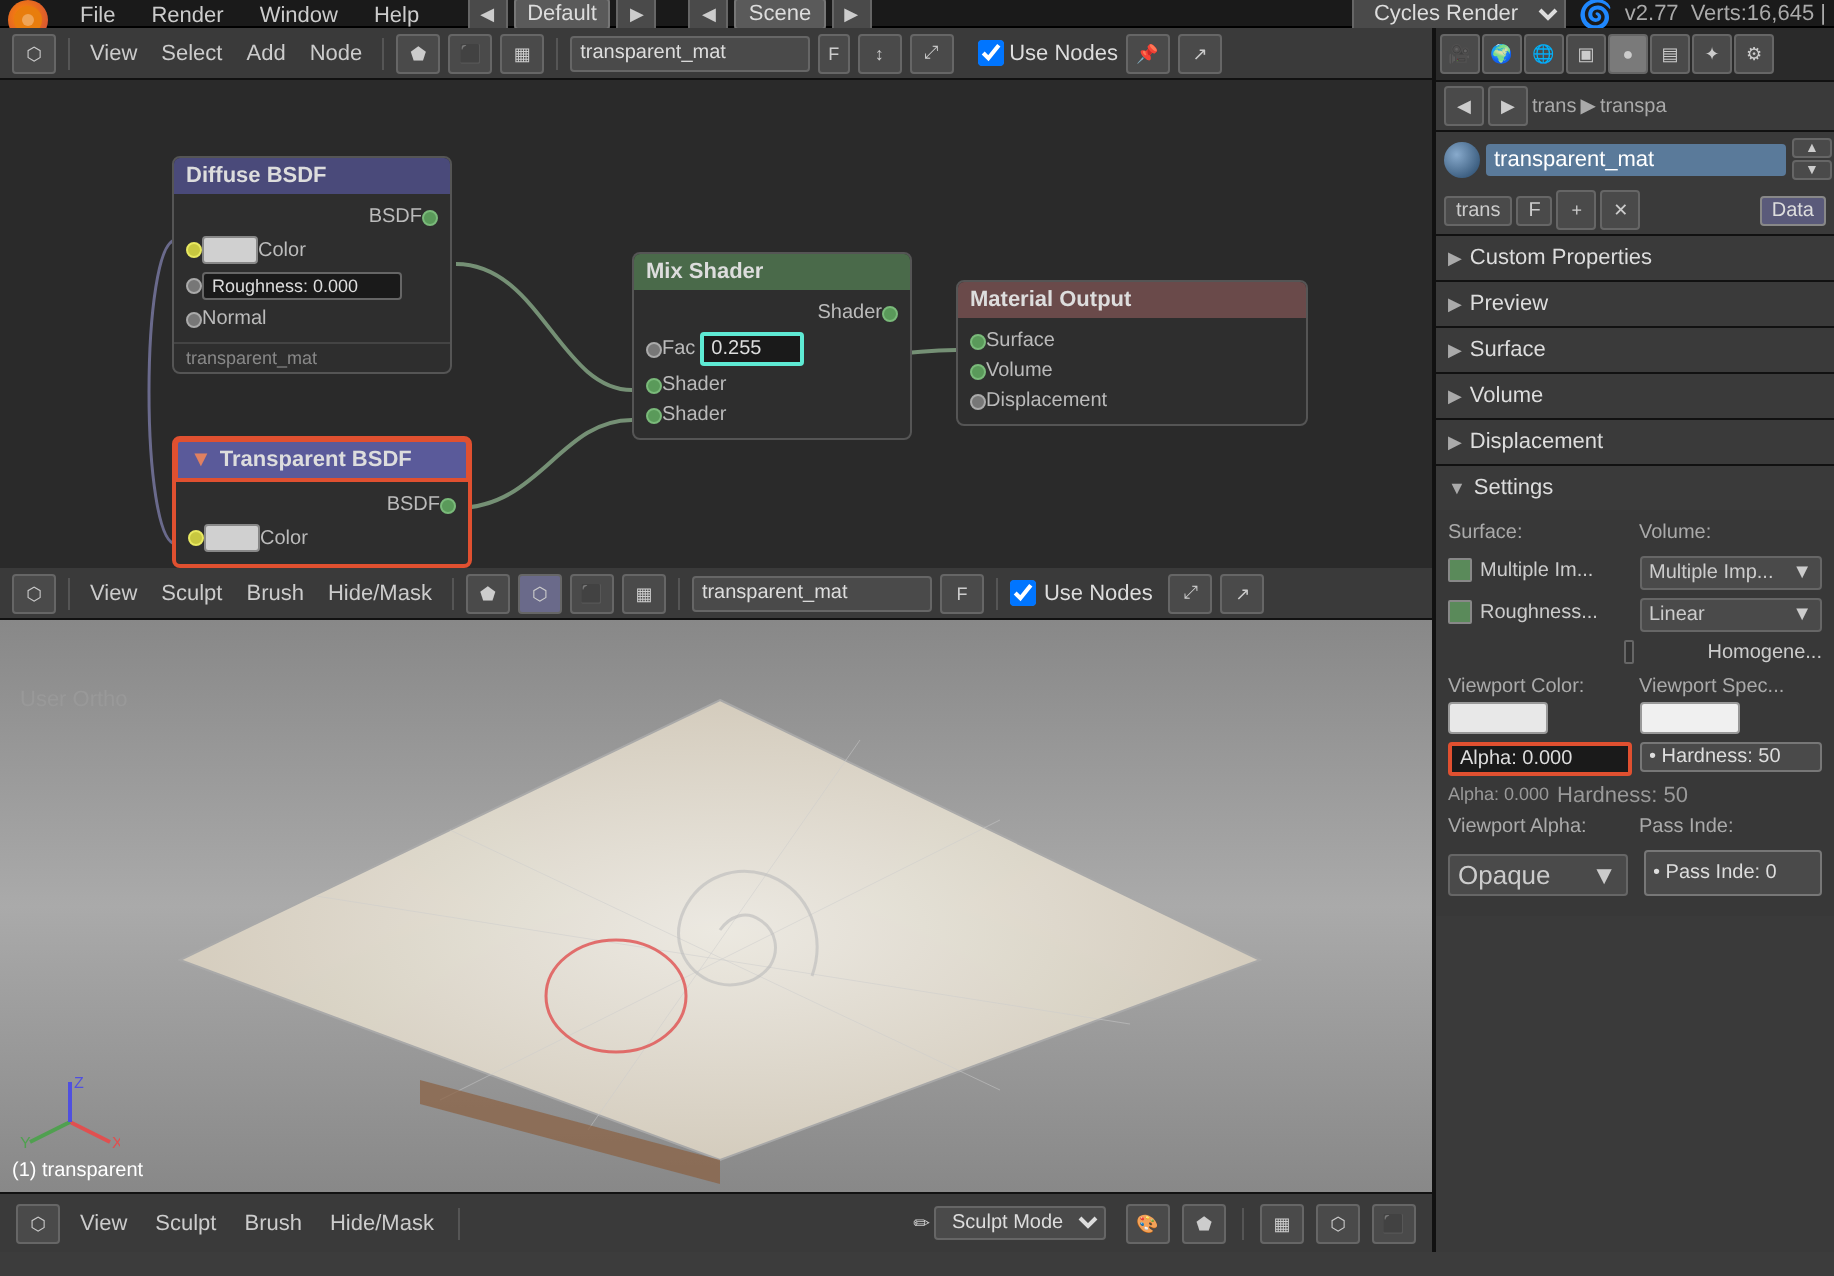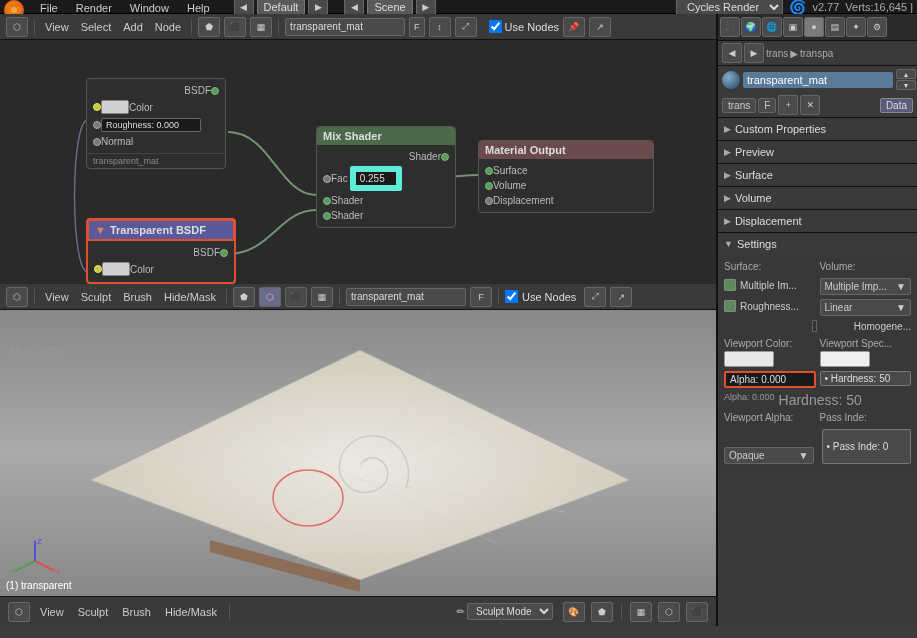--- a/index.html
+++ b/index.html
@@ -48,39 +48,39 @@
     .checkbox-label { font-size: 10px; color: #ccc; }
     .dropdown-btn { flex: 1; background: #4a4a4a; border: 1px solid #666; color: #ccc; padding: 2px 4px; font-size: 10px; border-radius: 2px; display: flex; align-items: center; justify-content: space-between; cursor: pointer; }
     .color-block { width: 50px; height: 16px; background: #e8e8e8; border: 1px solid #999; border-radius: 2px; }
     .alpha-field { flex: 1; background: #1a1a1a; border: 2px solid #e05030; color: #ddd; padding: 1px 4px; font-size: 10px; border-radius: 2px; text-align: left; }
 
     
     .spec-color-block { width: 50px; height: 16px; background: #f0f0f0; border: 1px solid #999; border-radius: 2px; }
     .hardness-field { flex: 1; background: #4a4a4a; border: 1px solid #777; color: #ddd; padding: 1px 4px; font-size: 10px; border-radius: 2px; }
 
     
-    .alpha-dropdown { width: 100%; background: #4a4a4a; border: 1px solid #666; color: #ccc; padding: 2px 4px; font-size: 10px; border-radius: 2px; display: flex; align-items: center; justify-content: space-between; cursor: pointer; margin-top: 18px; }
+    .alpha-dropdown { width: 100%; background: #4a4a4a; border: 1px solid #666; color: #ccc; padding: 2px 4px; font-size: 13px; border-radius: 2px; display: flex; align-items: center; justify-content: space-between; cursor: pointer; margin-top: 2px; }
     .pass-field { flex: 1; background: #4a4a4a; border: 1px solid #777; color: #ddd; padding: 1px 4px; font-size: 10px; border-radius: 2px; }
 
     
     .node { position: absolute; background: #2e2e2e; border: 1px solid #555; border-radius: 4px; min-width: 140px; }
     .node-header { padding: 3px 6px; border-radius: 3px 3px 0 0; font-size: 11px; font-weight: 600; display: flex; align-items: center; gap: 4px; }
     .node-header.diffuse { background: #4a4a7a; }
     .node-header.mix { background: #4a6a4a; }
     .node-header.output { background: #6a4a4a; }
     .node-header.transparent { background: #4a4a7a; border: 2px solid #e05030; margin: -1px -1px 0; border-radius: 3px 3px 0 0; }
     .node-body { padding: 4px 0; }
     .node-socket-row { display: flex; align-items: center; padding: 2px 6px; gap: 0; font-size: 10px; }
     .socket { width: 8px; height: 8px; border-radius: 50%; border: 1px solid #888; flex-shrink: 0; }
     .socket.green { background: #5a9a5a; border-color: #7aba7a; }
     .socket.yellow { background: #c8c840; border-color: #e8e860; }
     .socket.gray { background: #777; border-color: #aaa; }
     .socket.out { margin-left: auto; }
     .input-field { background: #1a1a1a; border: 1px solid #666; color: #ddd; padding: 1px 4px; font-size: 10px; border-radius: 2px; width: 60px; }
-    .input-field.highlighted { border: 6px solid #5eead4; }
+    .input-field.highlighted { border: 2px solid #5eead4; }
     .color-swatch { width: 28px; height: 14px; background: #d0d0d0; border: 1px solid #888; border-radius: 2px; }
 
     
     .wire-svg { position: absolute; top: 0; left: 0; pointer-events: none; }
 
     
     .tb-btn { width: 22px; height: 20px; background: #4a4a4a; border: 1px solid #666; border-radius: 2px; display: flex; align-items: center; justify-content: center; cursor: pointer; font-size: 9px; color: #ccc; }
     .tb-btn.active { background: #6a6a8a; }
     .tb-separator { width: 1px; height: 16px; background: #555; margin: 0 2px; }
     .tb-text-field { background: #4a4a4a; border: 1px solid #666; color: #ddd; padding: 1px 4px; font-size: 10px; border-radius: 2px; height: 18px; }
@@ -179,20 +179,23 @@
           <path d="M 228 92 C 270 92 280 155 316 155" stroke="#88aa88" stroke-width="2" fill="none" opacity="0.8"></path>
 
           <path d="M 228 214 C 270 214 280 170 316 170" stroke="#88aa88" stroke-width="2" fill="none" opacity="0.8"></path>
 
           <path d="M 436 137 C 460 137 460 135 478 135" stroke="#88aa88" stroke-width="2" fill="none" opacity="0.8"></path>
 
           <path d="M 88 80 C 70 80 70 232 88 232" stroke="#aaaaee" stroke-width="1.5" fill="none" opacity="0.5"></path>
         </svg>
 
         <div class="node" style="left:86px;top:38px;width:140px;">
+          <div class="node-header diffuse">
+            <span>Diffuse BSDF</span>
+          </div>
           <div class="node-body">
             <div class="node-socket-row">
               <span style="font-size:10px;color:#bbb;flex:1;text-align:right;">BSDF</span>
               <div class="socket green out"></div>
             </div>
             <div class="node-socket-row">
               <div class="socket yellow"></div>
               <div class="color-swatch"></div>
               <span style="font-size:10px;color:#bbb;">Color</span>
             </div>
@@ -493,21 +496,21 @@
           <div>
             <input class="alpha-field" style="width: 100%; border: 2px solid rgb(224, 80, 48);" value="Alpha: 0.000">
           </div>
           <div>
             <input class="hardness-field" style="width: 100%;" value="• Hardness: 50">
           </div>
         </div>
 
         <div class="two-col">
           <span style="font-size:9px;color:#999;">Alpha: 0.000</span>
-          <span style="font-size:14px;color:#999;">Hardness: 50</span>
+          <span style="font-size:11px;color:#999;">Hardness: 50</span>
         </div>
 
         <div class="two-col" style="margin-top:4px;">
           <div>
             <div class="col-label">Viewport Alpha:</div>
           </div>
           <div>
             <div class="col-label">Pass Inde:</div>
           </div>
         </div>

